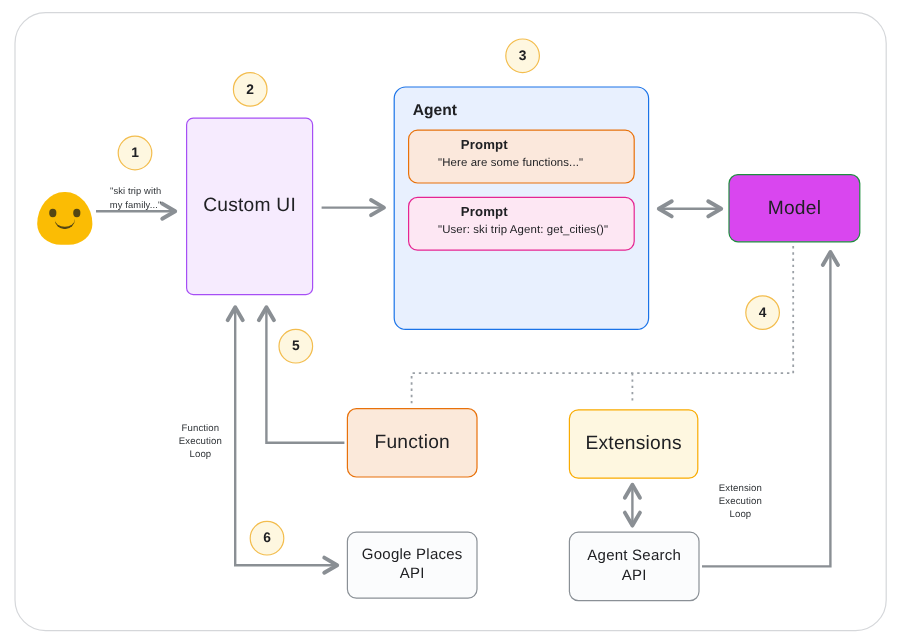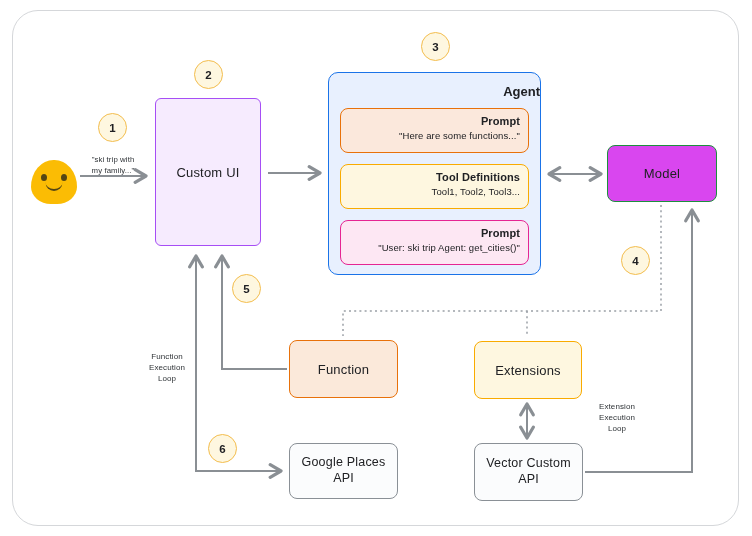--- a/index.html
+++ b/index.html
@@ -3,36 +3,36 @@
 <meta charset="utf-8">
 <style>
   html,body { margin:0; padding:0; background:#ffffff; }
   body { font-family:"Liberation Sans","DejaVu Sans",sans-serif; color:#202124; }
   .stage { position:relative; width:752px; height:536px; background:#fff; overflow:hidden; }
   .frame { position:absolute; left:12px; top:10px; width:727px; height:516px;
            border:1.5px solid #D5D7DA; border-radius:26px; background:#fff; box-sizing:border-box; }
   svg.wires { position:absolute; left:0; top:0; z-index:1; }
   .box { position:absolute; z-index:2; box-sizing:border-box; display:flex;
          align-items:center; justify-content:center; text-align:center; background:#fff; }
-  .box .lbl { font-size:13px; font-weight:500; letter-spacing:.2px; }
+  .box .lbl { font-size:16px; font-weight:500; letter-spacing:.2px; }
   .custom-ui { left:155px; top:98px; width:106px; height:148px;
                border:1.5px solid #A64EF5; border-radius:6px; background:#F6EBFE; }
   .model { left:607px; top:145px; width:110px; height:57px;
            border:1.5px solid #1E8E3E; border-radius:8px; background:#d946ef; }
   .function { left:289px; top:340px; width:109px; height:58px;
               border:1.5px solid #E8710A; border-radius:8px; background:#FBE9DA; }
   .extensions { left:474px; top:341px; width:108px; height:58px;
                 border:1.5px solid #F9AB00; border-radius:8px; background:#FEF7E0; }
   .api { border:1.5px solid #8A9096; border-radius:8px; background:#FBFCFD; }
   .google-places { left:289px; top:443px; width:109px; height:56px; }
   .vector-search { left:474px; top:443px; width:109px; height:58px; }
   .api .lbl { font-size:12.5px; line-height:1.25; padding:0 10px; }
 
   .agent { position:absolute; z-index:2; left:328px; top:72px; width:213px; height:203px;
-           border:1.5px solid #1A73E8; border-radius:10px; background:#E8F0FE; box-sizing:border-box;text-align:right; }
+           border:1.5px solid #1A73E8; border-radius:10px; background:#E8F0FE; box-sizing:border-box; }
   .agent-title { font-size:13px; font-weight:700; margin:11px 0 9px 15px; }
   .card { border-radius:8px; margin:0 11px 11px 11px; padding:6px 8px 7px 11px;
           border:1.5px solid; box-sizing:border-box; height:45px; }
   .card.c0 { border-color:#E8710A; background:#FBE8DC; }
   .card.c1 { border-color:#F9AB00; background:#FEF7E0; }
   .card.c2 { border-color:#E52592; background:#FDE7F3; }
   .card-title { font-size:11px; font-weight:700; letter-spacing:.1px;margin-left:32px; }
   .card-sub { font-size:9.5px; margin:3px 0 0 13px; letter-spacing:.1px; white-space:nowrap; }
 
   .step { position:absolute; z-index:3; width:29px; height:29px; border-radius:50%;
@@ -106,24 +106,20 @@
   <div class="box custom-ui">
     <span class="lbl">Custom UI</span>
   </div>
 
   <div class="agent">
     <div class="agent-title">Agent</div>
     <div class="card c0">
       <div class="card-title">Prompt</div>
       <div class="card-sub">"Here are some functions..."</div>
     </div>
-    <div class="card c1">
-      <div class="card-title">Tool Definitions</div>
-      <div class="card-sub">Tool1, Tool2, Tool3...</div>
-    </div>
     <div class="card c2">
       <div class="card-title">Prompt</div>
       <div class="card-sub">"User: ski trip Agent: get_cities()"</div>
     </div>
   </div>
 
   <div class="box model">
     <span class="lbl">Model</span>
   </div>
 
@@ -133,21 +129,21 @@
 
   <div class="box extensions">
     <span class="lbl">Extensions</span>
   </div>
 
   <div class="box api google-places">
     <span class="lbl">Google Places API</span>
   </div>
 
   <div class="box api vector-search">
-    <span class="lbl">Vector Custom API</span>
+    <span class="lbl">Agent Search API</span>
   </div>
 
   <div class="step s1">1</div>
   <div class="step s2">2</div>
   <div class="step s3">3</div>
   <div class="step s4">4</div>
   <div class="step s5">5</div>
   <div class="step s6">6</div>
 
   <div class="note func-loop">

